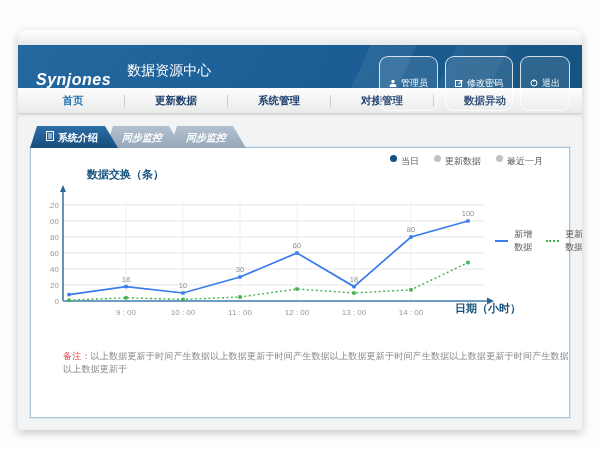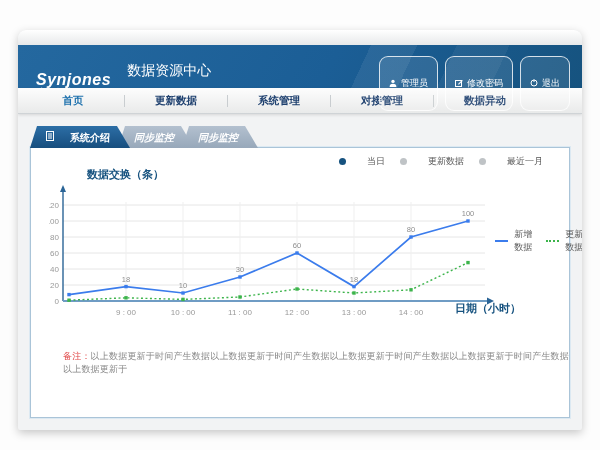--- a/index.html
+++ b/index.html
@@ -41,31 +41,31 @@
     gap:12px;
   }
   .nav-item{width:66px;text-align:center;font-size:10.5px;font-weight:bold;color:#1d3f6e;cursor:pointer;}
   .nav-item.active{color:#2173ae;}
   .nav-sep{width:1px;height:12px;background:#c9cdd0;margin:0 6px;}
   .tabs{position:absolute;left:12px;top:96px;height:22px;display:flex;z-index:2;}
   .tab{
     height:22px;line-height:23px;color:#fff;font-size:10px;font-weight:bold;
     text-align:center;padding:0 20px 0 16px;margin-right:-12px;cursor:pointer;
     clip-path:polygon(0 100%,7px 0,calc(100% - 13px) 0,100% 100%);
-    display:flex;align-items:center;gap:16px;justify-content:center;
+    display:flex;align-items:center;gap:4px;justify-content:center;
   }
   .tab.active{background:linear-gradient(#2c6ea6,#174e7e);z-index:3;}
   .tab.inactive{background:linear-gradient(#b3c0cf,#97a8ba);font-style:italic;}
   .tab.inactive:last-child{z-index:1;}
   .panel{
     position:absolute;left:12px;top:117px;width:538px;height:269px;background:#fff;
     border:1px solid #aac4d8;box-shadow:0 0 0 1px #dce9f2;z-index:1;
   }
   .radios{position:absolute;right:26px;top:7px;display:flex;gap:15px;align-items:center;}
-  .radio{display:flex;gap:21px;align-items:center;font-size:9px;color:#555;cursor:pointer;}
+  .radio{display:flex;gap:4px;font-size:9px;color:#555;cursor:pointer;}
   .dot{width:7px;height:7px;border-radius:50%;background:#bfc3c6;}
   .dot.sel{background:#16527f;}
   .y-title{position:absolute;left:30px;top:19px;color:#16527f;font-weight:bold;font-size:11px;margin-left:26px;}
   #chart{position:absolute;left:18px;top:36px;}
   .x-title{position:absolute;left:424px;top:153px;color:#16527f;font-weight:bold;font-size:11px;}
   .legend{position:absolute;left:464px;top:80px;display:flex;flex-direction:row;gap:12px;}
   .legend-item{display:flex;align-items:center;gap:6px;font-size:9px;color:#555;}
   .sample{width:24px;height:0;border-top:2px solid #3b7cec;}
   .sample.dotted{border-top:2px dotted #3cb44b;}
   .note{position:absolute;left:32px;top:202px;font-size:9px;color:#888;letter-spacing:.2px;}

